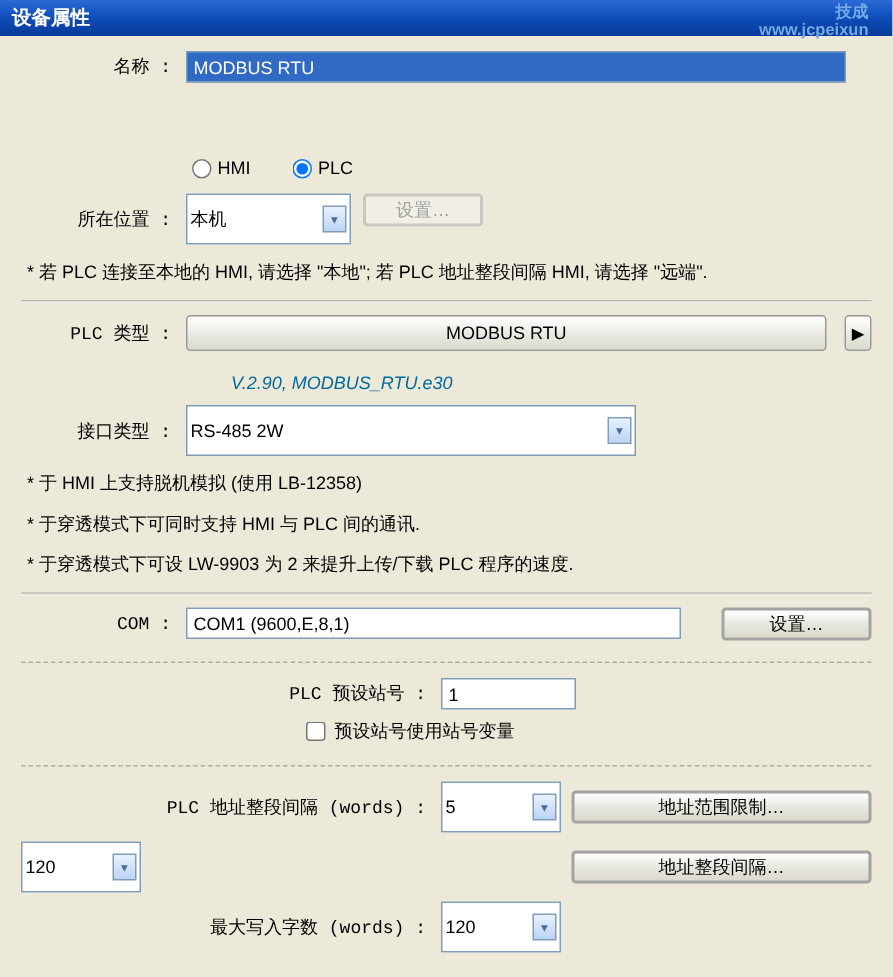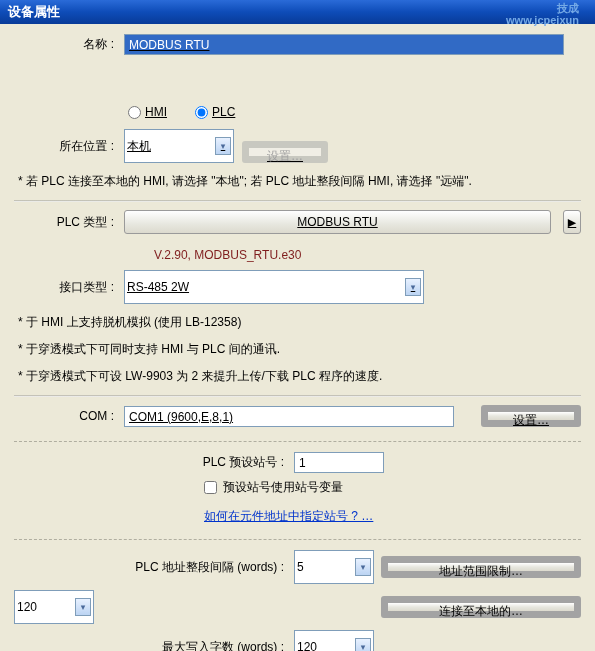--- a/index.html
+++ b/index.html
@@ -37,22 +37,23 @@
   }
   .row {
     display: flex;
     align-items: center;
     margin-bottom: 10px;
   }
   .label-col {
     width: 110px;
     text-align: right;
     padding-right: 10px;
-  }
-  .field-col { flex: 1; display:flex; align-items:flex-end; gap:8px;text-decoration:underline;}
+    font-family: Liberation Mono, monospace;
+  }
+  .field-col { flex: 1; display:flex; align-items:flex-start; gap:8px;}
   input[type=text].tb {
     border: 1px solid #7f9db9;
     background: #fff;
     height: 21px;
     padding: 1px 4px;
     font-family: inherit;
     font-size: 12px;
     width: 100%;
   }
   input[type=text].tb.selected { background:#316ac5; color:#fff; }
@@ -71,21 +72,21 @@
   }
   .select .arrow {
     width:16px; height:18px;
     background: linear-gradient(to bottom, #e8f1ff, #bcd4f3);
     border:1px solid #7f9db9;
     display:flex; align-items:center; justify-content:center;
   }
   .select .arrow::after { content:"▾"; font-size:9px; color:#4b6a9b;}
   .btn {
     height:22px;
-    border:7px solid #a3a3a3;
+    border:2px solid #a3a3a3;
     background:linear-gradient(to bottom,#ffffff,#e7e7df 50%,#dcdace);
     padding:0 18px;
     font-family:inherit; font-size:12px;
     cursor:pointer;
     border-radius:3px;
     min-width:80px;
   }
   .btn.disabled { color:#a0a0a0; border-color:#c8c8c0; background:#f0eee5; cursor:default;}
   .note { color:#000; margin:6px 0 10px 4px; }
   .hr { height:2px; background:linear-gradient(to bottom,#b0aea0 0,#fff 2px); border:none; margin:8px 0;}
@@ -100,21 +101,21 @@
     cursor:pointer;
     position:relative;
   }
   .plc-type-nav {
     width:18px; height:24px;
     border:1px solid #9a9a9a; border-radius:3px; margin-left:4px;
     background:linear-gradient(to bottom,#ffffff,#e7e7df 60%,#dcdace);
     display:flex; align-items:center; justify-content:center; cursor:pointer;
     font-size:11px;
   }
-  .version-txt { color:#7f1d1d; padding:4px 0 8px 140px;}
+  .version-txt { color:#0369a1; padding:4px 0 8px 140px;font-style:italic;}
   .checkbox-row { display:flex; align-items:center; gap:6px; margin:6px 0 6px 190px;}
   .checkbox-row input { margin:0; }
   .link { color:#0033cc; text-decoration:underline; cursor:pointer; margin-left:190px; display:inline-block; margin-top:6px;}
   .inline-select { width:80px; }
   .wide-btn { min-width:200px; }
 </style>
 </head>
 <body>
 
 <div class="titlebar">
@@ -212,42 +213,41 @@
   
   <div class="row" style="margin-bottom:4px;">
     <div class="label-col" style="width:280px">PLC 预设站号 :</div>
     <input type="text" class="tb" style="width: 90px;" value="1">
   </div>
 
   <label class="checkbox-row">
     <input type="checkbox" style="">
       <span>预设站号使用站号变量</span>
   </label>
-  <a class="link">如何在元件地址中指定站号 ? …</a>
 
   <hr class="hr-dash">
 
   
   <div class="row" style="margin-bottom:6px;">
     <div class="label-col" style="width:280px">PLC 地址整段间隔 (words) :</div>
     <div class="select inline-select">
       <span>5</span>
       <span class="arrow"></span>
     </div>
     <div style="flex:1"></div>
     <button class="btn wide-btn">地址范围限制…</button>
   </div>
 
   <div class="row" style="margin-bottom:6px;">
     <div class="select inline-select">
       <span>120</span>
       <span class="arrow"></span>
     </div>
     <div style="flex:1"></div>
-    <button class="btn wide-btn">连接至本地的…</button>
+    <button class="btn wide-btn">地址整段间隔…</button>
   </div>
 
   <div class="row">
     <div class="label-col" style="width:280px">最大写入字数 (words) :</div>
     <div class="select inline-select">
       <span>120</span>
       <span class="arrow"></span>
     </div>
   </div>
 

